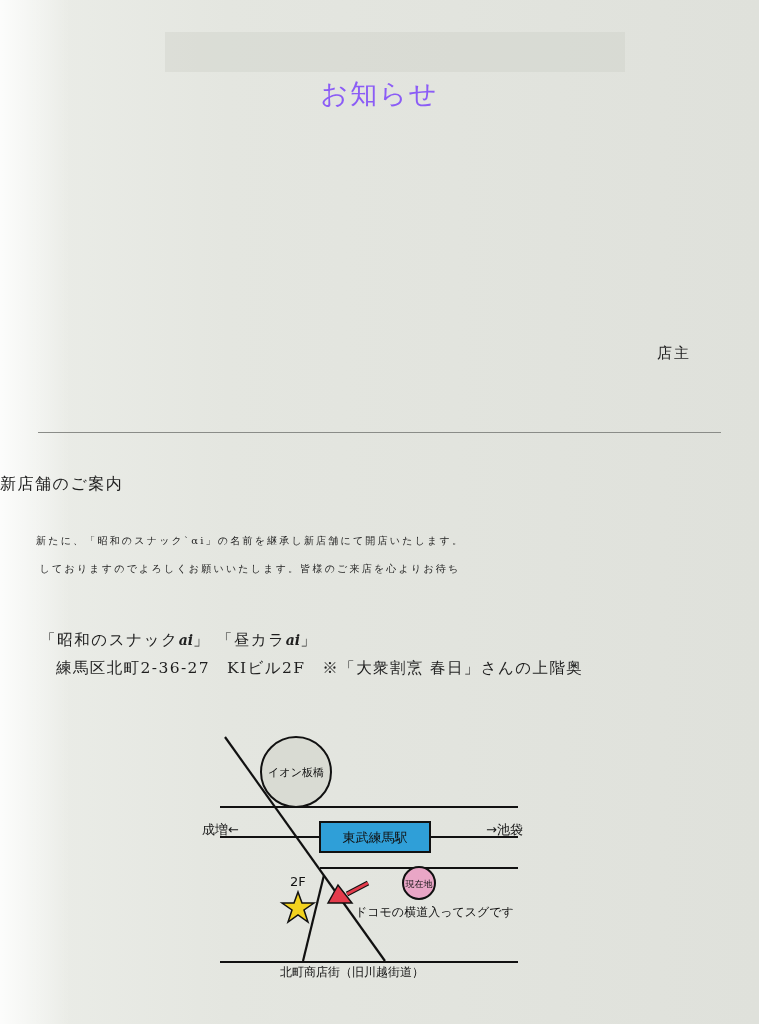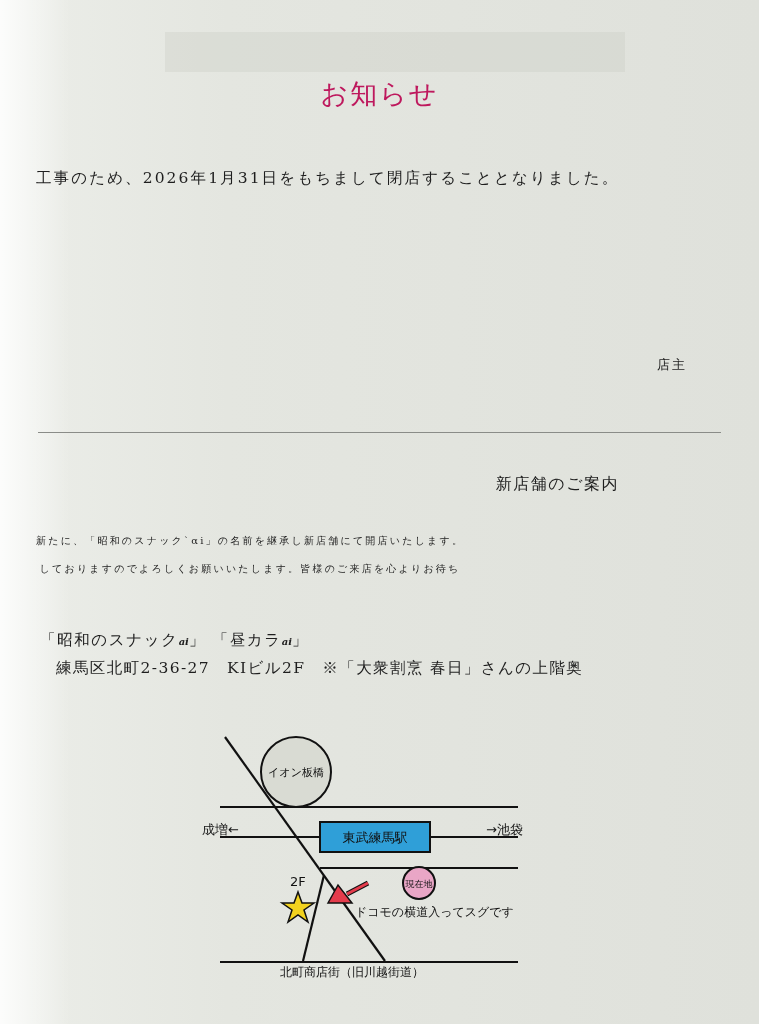--- a/index.html
+++ b/index.html
@@ -14,44 +14,43 @@
       position: absolute; left: 0; top: 0; width: 70px; height: 1024px;
       background: linear-gradient(90deg, rgba(255,255,255,0.85) 0%, rgba(255,255,255,0.35) 60%, rgba(255,255,255,0) 100%);
       pointer-events: none;
     }
     .ghost-box {
       position: absolute; left: 165px; top: 32px; width: 460px; height: 40px;
       background: rgba(200,202,195,0.35);
     }
     .title {
       position: absolute; left: 0; width: 759px; top: 76px; text-align: center;
-      font-size: 27px; letter-spacing: 2px; color: #be185d;
+      font-size: 27px; letter-spacing: 2px; color: #8b5cf6;
     }
     .para { position: absolute; left: 36px; font-size: 15.5px; letter-spacing: 2.1px; line-height: 31.5px; white-space: nowrap; }
     .p1 { top: 163px; }
-    .signature { position: absolute; left: 657px; top: 356px; font-size: 13px; letter-spacing: 2px; }
+    .signature { position: absolute; left: 657px; top: 344px; font-size: 15px; letter-spacing: 2px; }
     .divider { position: absolute; left: 38px; top: 432px; width: 683px; height: 1px; background: #8a8c88; }
-    .sub-title { position: absolute; left: 0; width: 619px; top: 474px; text-align: right; font-size: 16px; letter-spacing: 1.5px; }
+    .sub-title { position: absolute; left: 0; width: 619px; top: 474px; text-align: left; font-size: 16px; letter-spacing: 1.5px; }
     .p2 { top: 527px; line-height: 27.5px; letter-spacing: 2.2px; font-size: 10px; text-align: center; }
     .names { position: absolute; left: 40px; top: 630px; font-size: 15.5px; letter-spacing: 1.6px; }
-    .names .ai { font-style: italic; font-weight: bold; font-size: 10px; letter-spacing: 0; }
+    .names .ai { font-style: italic; font-weight: bold; font-size: 14px; letter-spacing: 0; }
     .address { position: absolute; left: 56px; top: 658px; font-size: 15.5px; letter-spacing: 1.4px; white-space: pre; text-align: center; }
     .map { position: absolute; left: 190px; top: 725px; width: 350px; height: 260px; }
     .map text { font-family: "DejaVu Sans", "Liberation Sans", sans-serif; fill: #111; }
   </style>
 </head>
 <body>
 
 <div class="glare"></div>
 <div class="ghost-box"></div>
 
 <h1 class="title" style="margin:0;font-weight:normal;">お知らせ</h1>
 
 <div class="para p1">
-  <div>工事のため、2026年1月31日をもちまして閉店することとなりました。</div>
 </div>
 
 <div class="signature">店主</div>
 
 <div class="divider"></div>
 
 <div class="sub-title">新店舗のご案内</div>
 
 <div class="para p2">
   <div>新たに、「昭和のスナック`αi」の名前を継承し新店舗にて開店いたします。</div>

